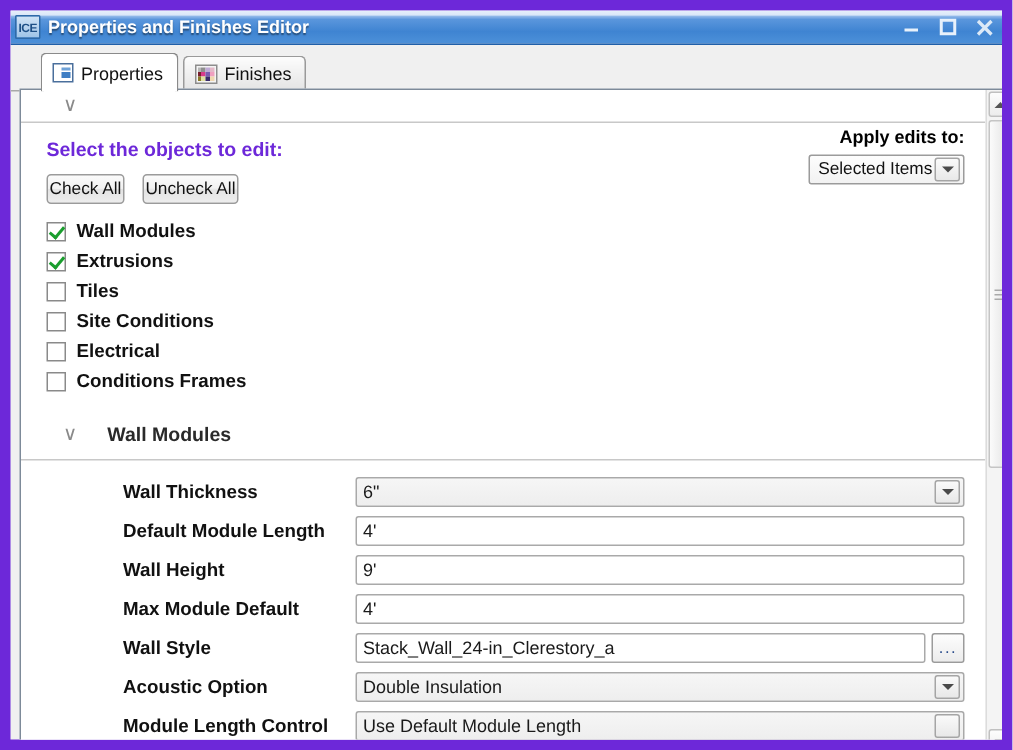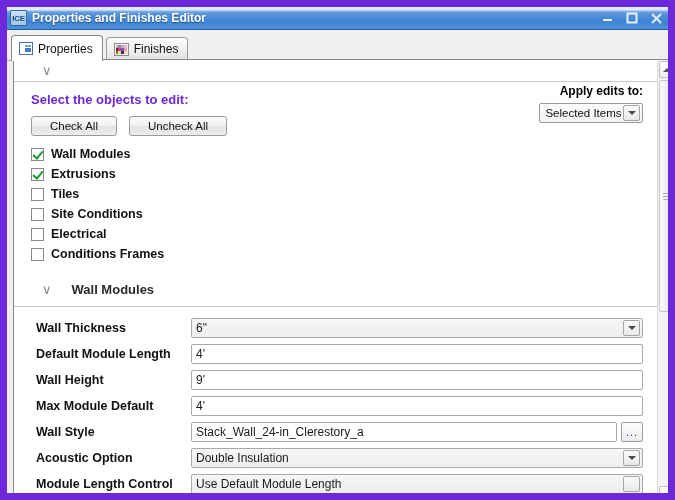--- a/index.html
+++ b/index.html
@@ -55,21 +55,21 @@
     display: flex; align-items: center; justify-content: center;
     cursor: default;
   }
   .win-btn svg { display: block; }
   
   #tabstrip {
     position: relative;
     height: 31px;
     background: #f0f0f0;
     display: flex; align-items: flex-end;
-    padding-left: 4px;
+    padding-left: 20px;
     box-sizing: border-box;
     border-bottom: 1px solid #a8a8a8;
   }
   .tab {
     display: flex; align-items: center; gap: 5px;
     height: 23px;
     padding: 0 9px 0 7px;
     box-sizing: border-box;
     border: 1px solid #9a9a9a;
     border-bottom: none;
@@ -166,21 +166,21 @@
     font-size: 13px; font-weight: bold; color: #6d28d9;
     margin-left: 17px;
   }
   .btnrow { margin: 9px 0 0 17px; display: flex; gap: 12px; }
   .gbtn {
     font-size: 11.5px;
     color: #111;
     background: linear-gradient(to bottom, #fbfbfb 0%, #f1f1f1 48%, #e3e3e3 52%, #ededed 100%);
     border: 1px solid #9b9b9b;
     border-radius: 3px;
-    padding: 3px 18px;
+    padding: 3px 1px;
     cursor: default;
   }
   .apply-box {
     position: absolute; right: 14px; top: 2px;
     text-align: right;
   }
   .apply-label { font-size: 12px; font-weight: bold; color: #000; }
   .combo {
     margin-top: 5px;
     display: inline-flex; align-items: center;
@@ -233,20 +233,21 @@
     border-width: 0 2px 2px 0;
     transform: rotate(40deg);
   }
   .chklabel { font-size: 12.5px; font-weight: bold; color: #111; }
   
   .proprow {
     display: flex; align-items: center;
     height: 26px;
     padding-left: 22px;
     box-sizing: border-box;
+    margin-left: 46px;
   }
   .proplabel {
     width: 155px;
     flex: none;
     font-size: 12.5px; font-weight: bold; color: #111;
     white-space: nowrap;
   }
   .field {
     flex: 1;
     height: 20px;

